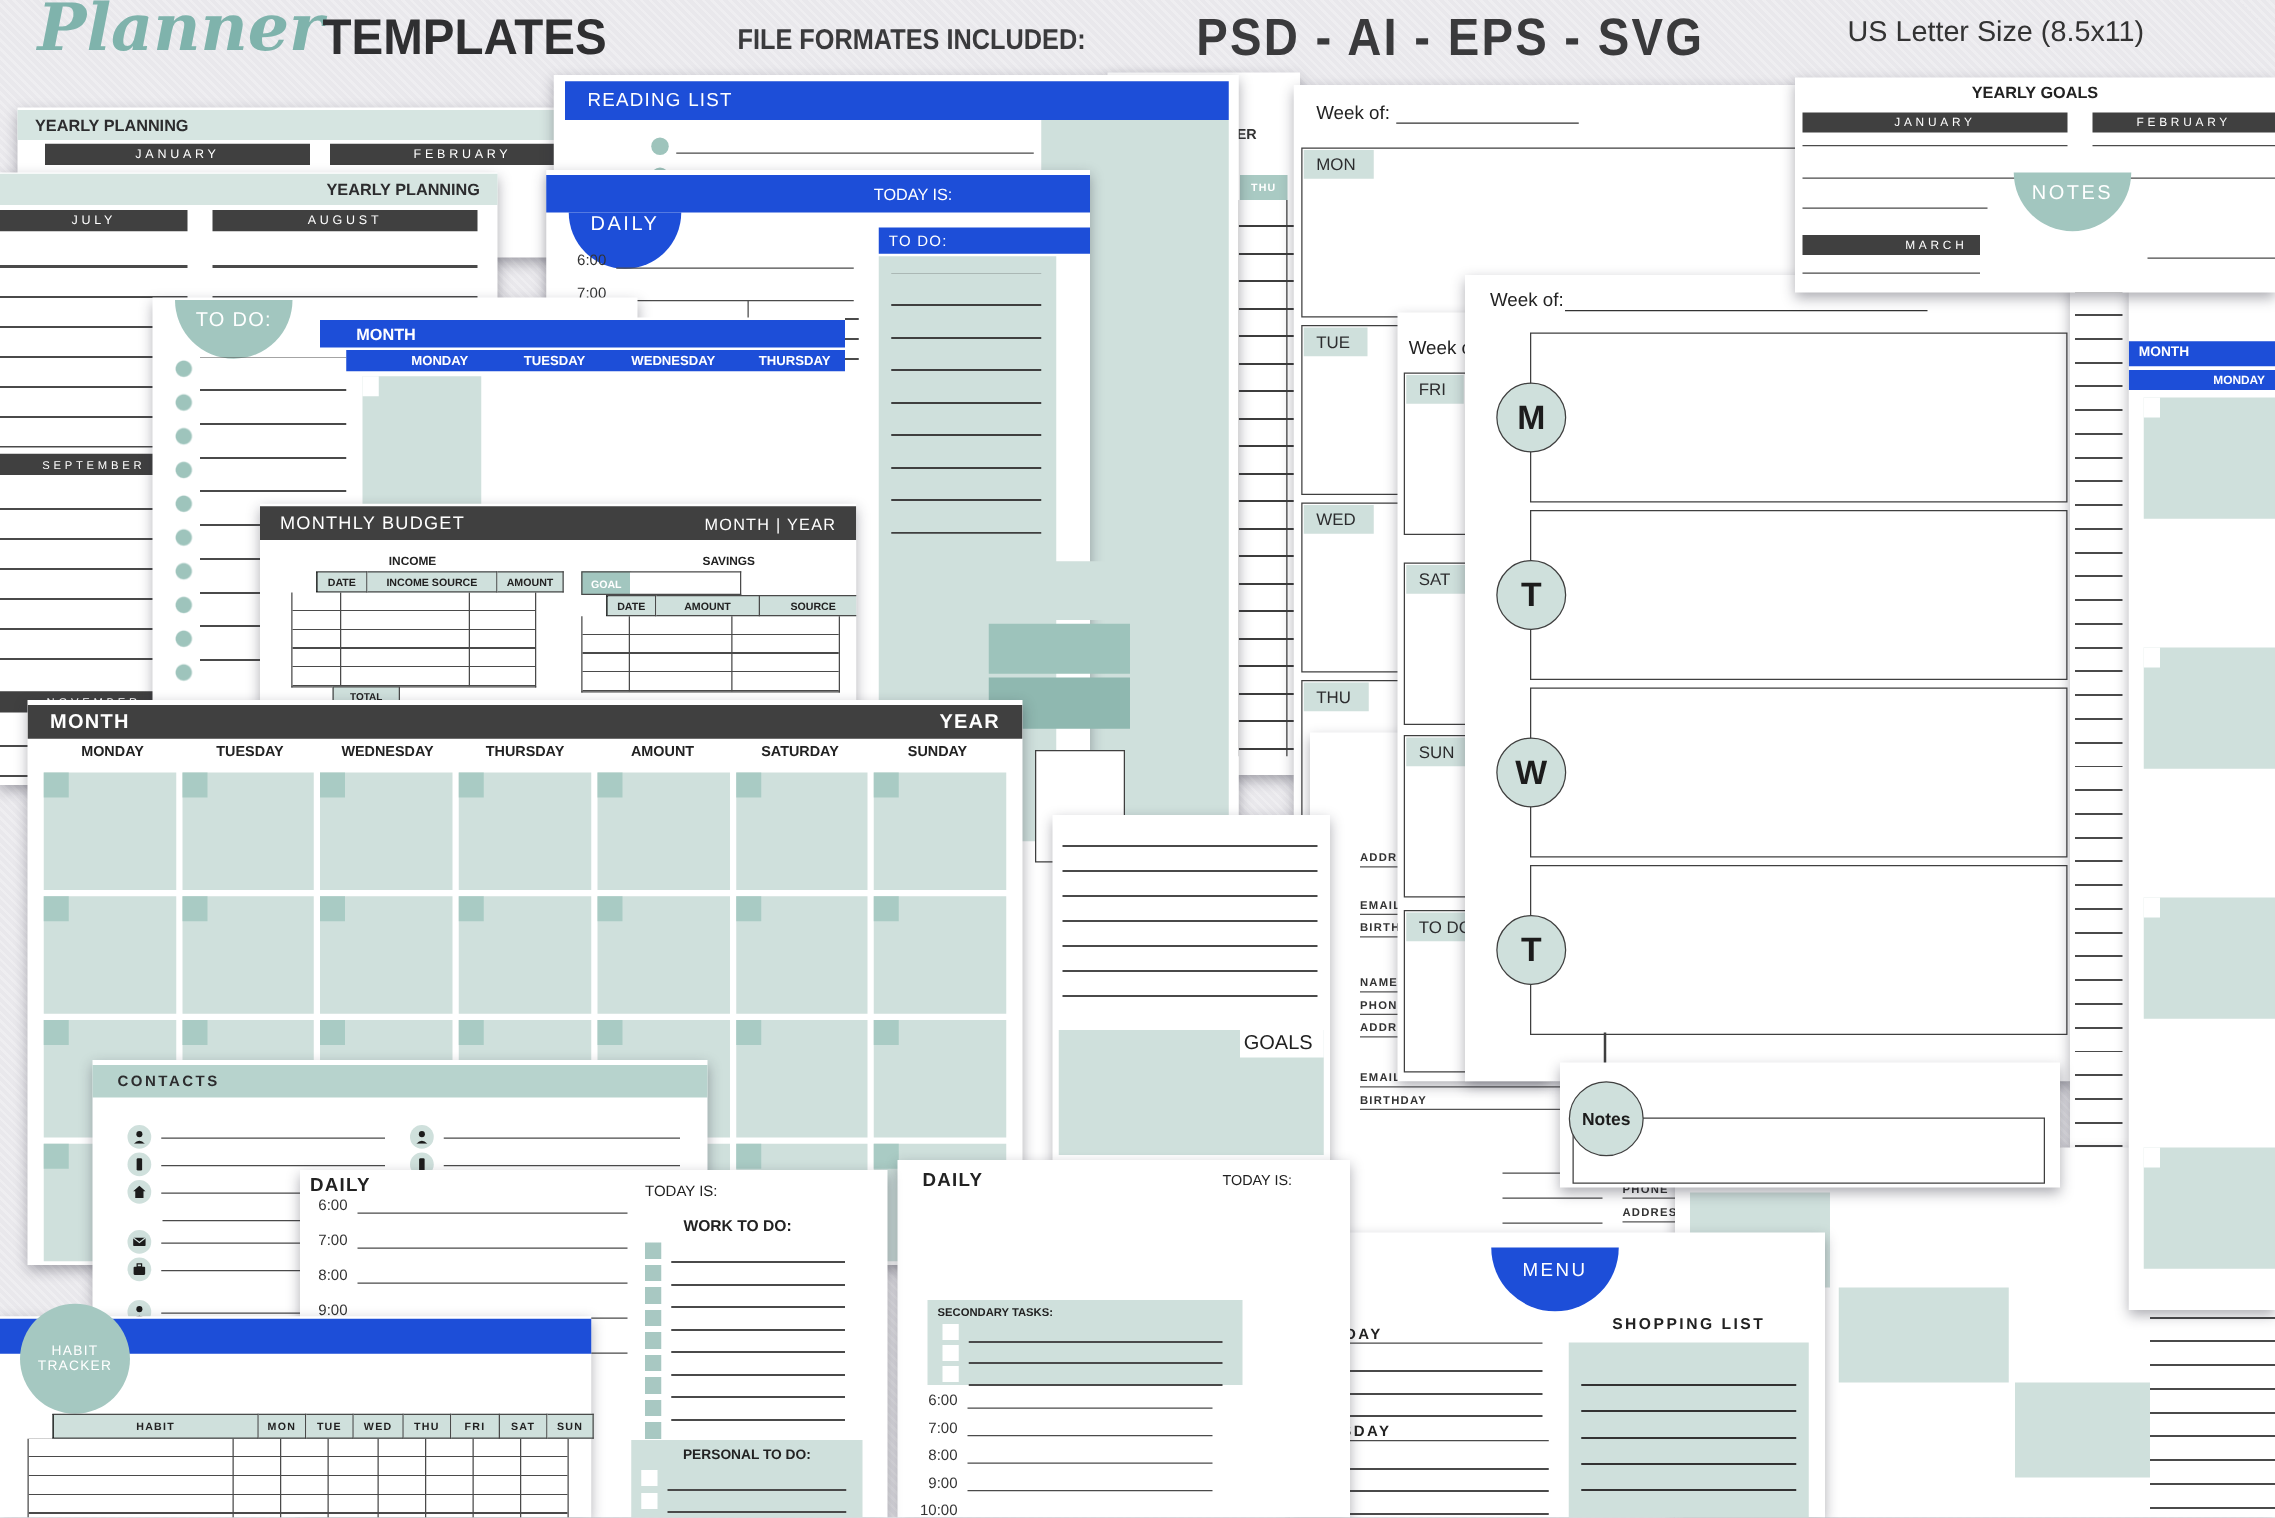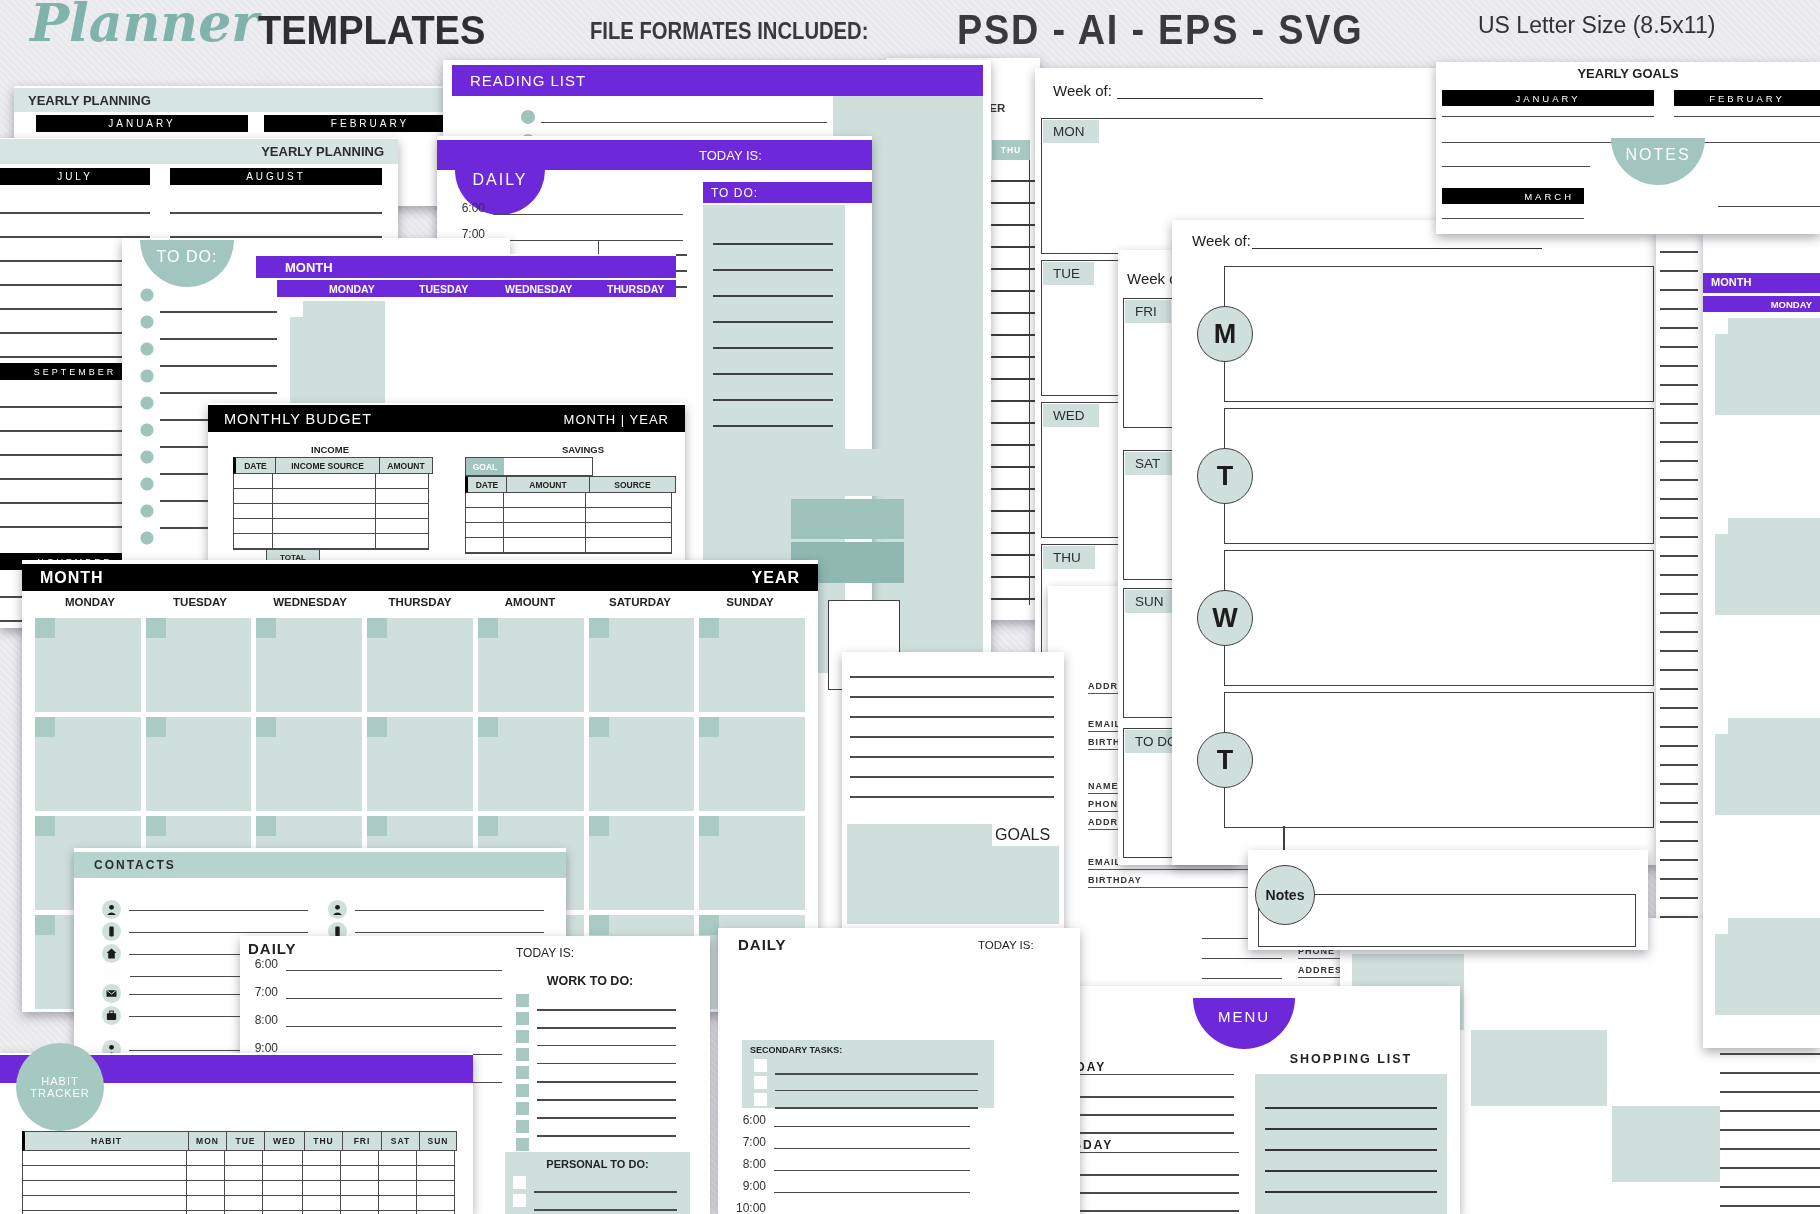--- a/index.html
+++ b/index.html
@@ -2,22 +2,22 @@
 <html><head>
 <meta charset="utf-8">
 <style>
   html,body{margin:0;padding:0;}
   body{width:1820px;height:1214px;position:relative;overflow:hidden;
        background:#e9e8ec;
        background-image:repeating-linear-gradient(45deg,rgba(255,255,255,.25) 0 2px,transparent 2px 5px);
        font-family:"Liberation Sans",sans-serif;color:#222;}
   .page{position:absolute;background:#fff;box-shadow:0 4px 10px rgba(40,40,55,.38);}
   .abs{position:absolute;}
-  .bar-black{background:#6d28d9;color:#fff;}
-  .bar-teal{background:#000000;color:#fff;}
+  .bar-black{background:#1d4ed8;color:#fff;}
+  .bar-teal{background:#404040;color:#fff;}
   .bar-mint{background:#d6e5e1;color:#2c2c2e;}
   .mint{background:#cfe0dc;}
   .tealtxt{color:#fff;}
   .ls1{letter-spacing:1px;}.ls2{letter-spacing:2px;}.ls3{letter-spacing:3px;}
   .b{font-weight:bold;}
   .ctr{display:flex;align-items:center;justify-content:center;text-align:center;}
   .semi{border-radius:0 0 999px 999px;}
   .rl{background-image:repeating-linear-gradient(to bottom,transparent 0 calc(var(--p) - 1.6px),var(--lc,#4a4a4a) calc(var(--p) - 1.6px) var(--p));}
   .dots{background-image:radial-gradient(circle at 7px 11px,var(--dc,#9ec4bc) 6px,transparent 7px);background-size:14px 27px;background-repeat:repeat-y;}
   .cbx{position:relative;}
@@ -37,21 +37,21 @@
   .cellgrid{position:absolute;display:grid;}
   .cal-cell{background:#cfe0dc;position:relative;}
   .cal-cell.sq::before{content:"";position:absolute;top:0;left:0;width:20px;height:20px;background:#a9cbc4;}
   .cal-cell.notch::before{content:"";position:absolute;top:0;left:0;width:13px;height:16px;background:#fff;}
   .icrow{position:absolute;display:flex;align-items:center;}
   .ic{width:19px;height:19px;border-radius:50%;background:#cfe0dc;display:flex;align-items:center;justify-content:center;margin-right:8px;flex:none;}
   .ic svg{width:11px;height:11px;fill:#1c1c1c;}
   .icrow .l{flex:1;border-bottom:1.6px solid #4a4a4a;height:1px;}
   .thead{display:flex;}
   .thead div{border:1px solid #4a4a4a;border-left:none;font-size:8.5px;font-weight:bold;display:flex;align-items:center;justify-content:center;background:#cfe0dc;color:#222;}
-  .thead div:first-child{border-left:3px solid #000000;}
+  .thead div:first-child{border-left:1px solid #000000;margin-left:20px;}
 </style>
 </head>
 <body>
 
 <div class="abs" style="left:0;top:0;width:1820px;height:62px;">
   <span class="abs" style="left:30px;top:-8px;font-family:'DejaVu Serif',serif;font-style:italic;font-weight:bold;font-size:52px;color:#7fb3ac;">Planner</span>
   <span class="abs b" style="left:258px;top:8px;font-size:40px;color:#2f2f31;transform:scaleX(.95);transform-origin:left;">TEMPLATES</span>
   <span class="abs b" style="left:590px;top:18px;font-size:23px;color:#3a3a3c;transform:scaleX(.88);transform-origin:left;">FILE FORMATES INCLUDED:</span>
   <span class="abs b" style="left:957px;top:6px;font-size:42px;color:#3a3a3c;letter-spacing:2px;transform:scaleX(.9);transform-origin:left;">PSD - AI - EPS - SVG</span>
   <span class="abs" style="left:1478px;top:12px;font-size:23px;color:#333;">US Letter Size (8.5x11)</span>

